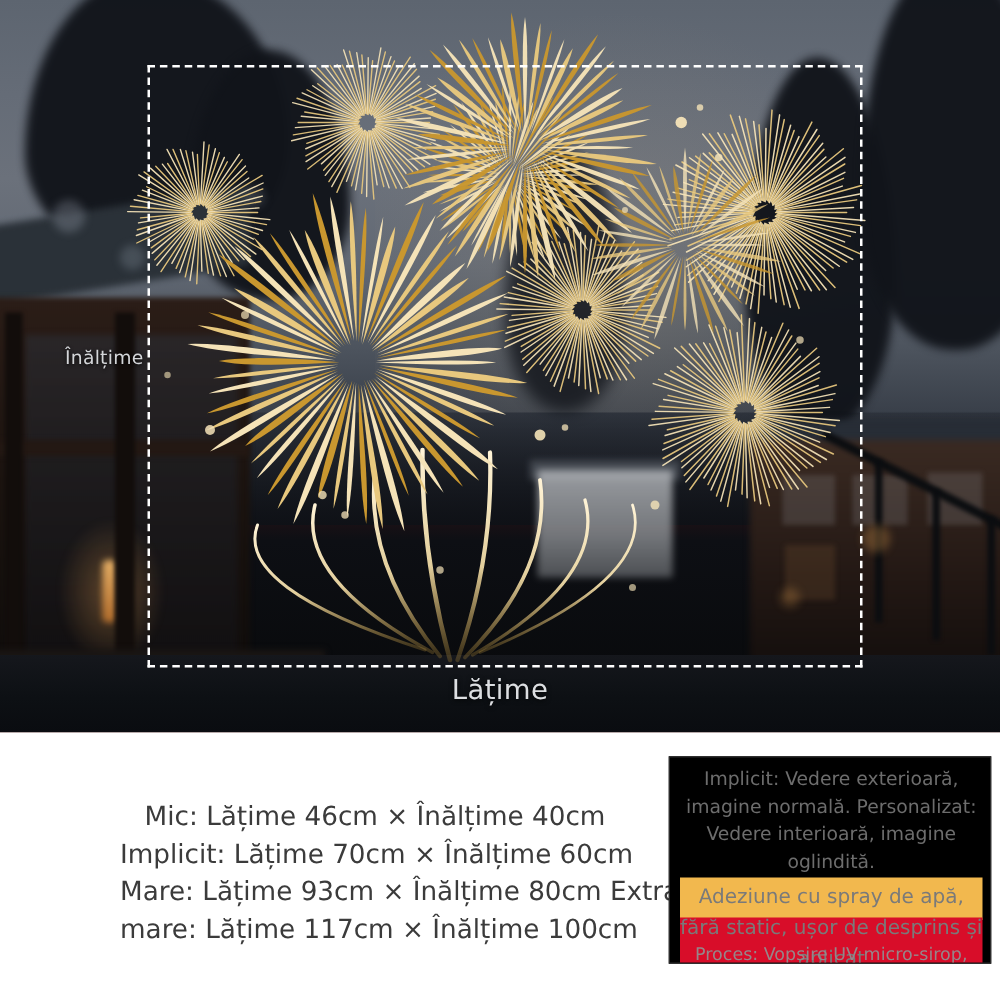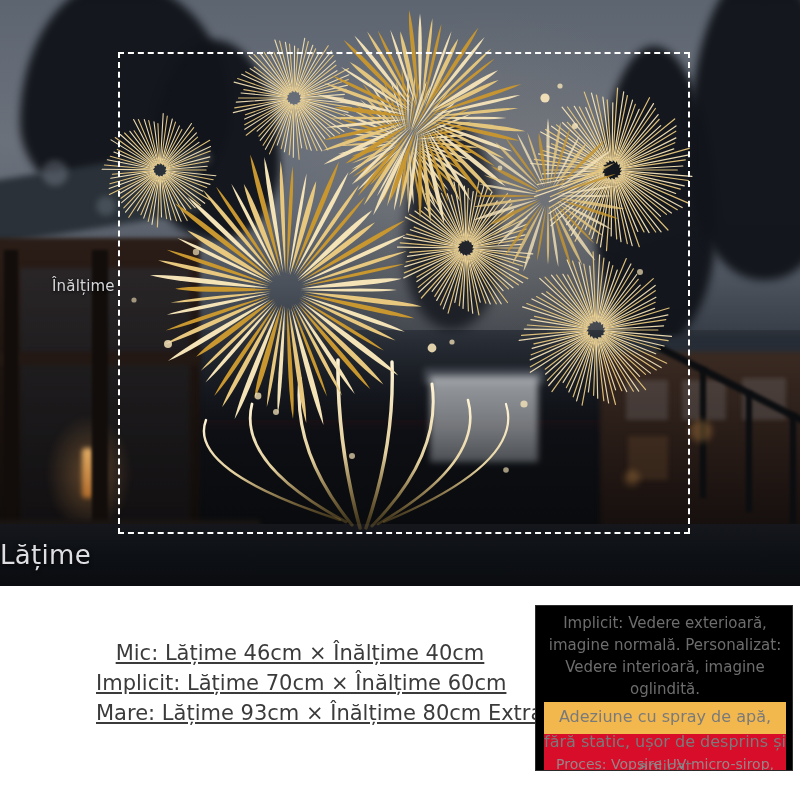--- a/index.html
+++ b/index.html
@@ -148,33 +148,33 @@
   .dash-frame {
     position: absolute; left: 118px; top: 52px; width: 572px; height: 482px;
     border: 2px dashed #ffffff; pointer-events: none;
   }
   .lbl-height {
     position: absolute; left: 52px; top: 277px;
     color: #d4d6d9; font-size: 15px; letter-spacing: .2px;
     text-shadow: 0 1px 3px rgba(0,0,0,.85);
   }
   .lbl-width {
-    position: absolute; left: 0; top: 540px; width: 800px; text-align: left;
-    color: #dcdee1; font-size: 26px; letter-spacing: .3px;
+    position: absolute; left: 0; top: 540px; width: 800px; text-align: center;
+    color: #dcdee1; font-size: 22px; letter-spacing: .3px;
     text-shadow: 0 1px 4px rgba(0,0,0,.85);
   }
 
   
   .info { position: absolute; left: 0; top: 586px; width: 800px; height: 214px; background: #fff; }
 
   .sizes {
     position: absolute; left: 96px; top: 52px; width: 408px;
     text-align: center; color: #3b3b3b; font-size: 21px; line-height: 30px;
   }
-  .sizes div { white-space: nowrap; text-decoration: underline; }
+  .sizes div { white-space: nowrap; }
 
   .notebox {
     position: absolute; left: 535px; top: 19px; width: 258px; height: 166px;
     border: 1px solid #2b2b2b; background: #000000; overflow: hidden;
   }
   .note-top {
     position: absolute; left: 0; top: 6px; width: 258px; text-align: center;
     color: #6d6d6d; font-size: 15px; line-height: 22px; padding: 0 6px;
   }
   .hl-orange {
@@ -931,20 +931,21 @@
     <div class="lbl-height">Înălțime</div>
     <div class="lbl-width">Lățime</div>
   </div>
 
   <div class="info">
 
     <div class="sizes">
       <div>Mic: Lățime 46cm × Înălțime 40cm</div>
       <div>Implicit: Lățime 70cm × Înălțime 60cm</div>
       <div>Mare: Lățime 93cm × Înălțime 80cm Extra</div>
+      <div>mare: Lățime 117cm × Înălțime 100cm</div>
     </div>
 
     <div class="notebox">
       <div class="note-top">Implicit: Vedere exterioară, imagine normală. Personalizat: Vedere interioară, imagine oglindită.</div>
       <div class="hl-orange"></div>
       <div class="hl-red"></div>
       <div class="note-adhesion">Adeziune cu spray de apă, fără static, ușor de desprins și aplicat</div>
       <div class="note-process">Proces: Vopsire UV micro-sirop, aceeași culoare pe ambele părți</div>
     </div>
 

